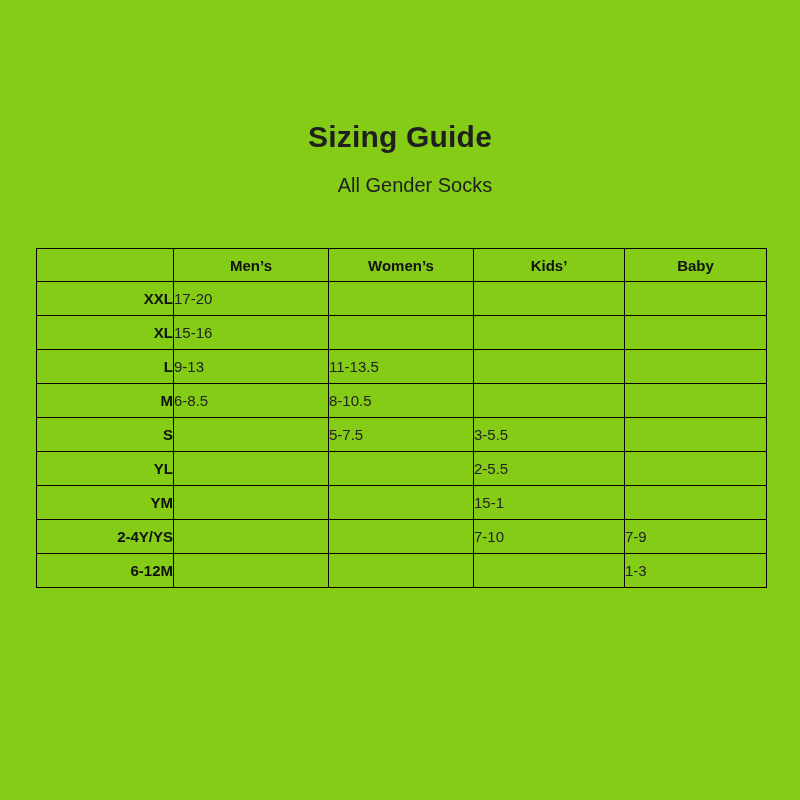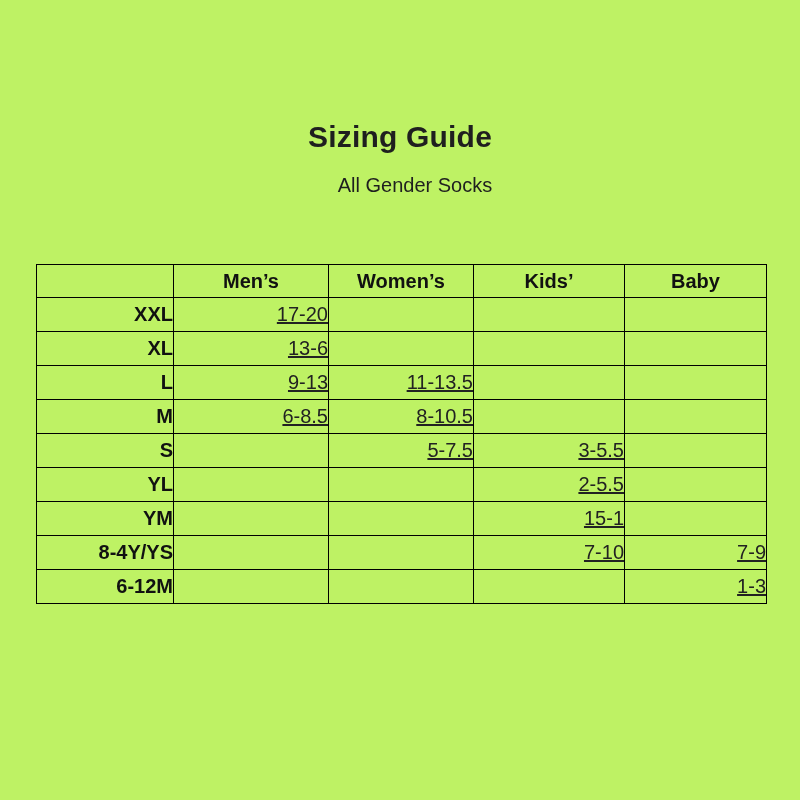--- a/index.html
+++ b/index.html
@@ -4,21 +4,21 @@
 <style>
   html, body {
     margin: 0;
     padding: 0;
     background: #ffffff;
   }
   .page {
     position: relative;
     width: 800px;
     height: 800px;
-    background: #bef264;
+    background: #84cc16;
     font-family: "Liberation Sans", "DejaVu Sans", sans-serif;
     color: #1a1a1a;
     overflow: hidden;
   }
   .page-title {
     position: absolute;
     top: 118px;
     left: 0;
     width: 800px;
     text-align: center;
@@ -35,26 +35,26 @@
     width: 800px;
     text-align: center;
     font-size: 20px;
     font-weight: 400;
     line-height: 26px;
     color: #1f1f1f;
     margin-left: 15px;
   }
   table.sizing-table {
     position: absolute;
-    top: 264px;
+    top: 248px;
     left: 36px;
     width: 730px;
     border-collapse: collapse;
     table-layout: fixed;
-    font-size: 20px;
+    font-size: 15px;
   }
   table.sizing-table col.c-label  { width: 137px; }
   table.sizing-table col.c-mens   { width: 155px; }
   table.sizing-table col.c-womens { width: 145px; }
   table.sizing-table col.c-kids   { width: 151px; }
   table.sizing-table col.c-baby   { width: 142px; }
   table.sizing-table th,
   table.sizing-table td {
     border: 1px solid #000000;
     padding: 0;
@@ -71,24 +71,23 @@
   table.sizing-table tbody tr {
     height: 34px;
   }
   td.row-label {
     font-weight: 700;
     text-align: right;
     padding-left: 9px;
     color: #111111;
   }
   td.size-cell {
-    text-align: right;
+    text-align: left;
     font-weight: 400;
     color: #222222;
-    text-decoration: underline;
   }
 </style>
 </head>
 <body>
 
 <div class="page">
 
   <div class="page-title">Sizing Guide</div>
 
   <div class="page-subtitle">All Gender Socks</div>
@@ -113,21 +112,21 @@
     <tbody>
         <tr>
           <td class="row-label">XXL</td>
           <td class="size-cell">17-20</td>
           <td class="size-cell"></td>
           <td class="size-cell"></td>
           <td class="size-cell"></td>
         </tr>
         <tr>
           <td class="row-label">XL</td>
-          <td class="size-cell">13-6</td>
+          <td class="size-cell">15-16</td>
           <td class="size-cell"></td>
           <td class="size-cell"></td>
           <td class="size-cell"></td>
         </tr>
         <tr>
           <td class="row-label">L</td>
           <td class="size-cell">9-13</td>
           <td class="size-cell">11-13.5</td>
           <td class="size-cell"></td>
           <td class="size-cell"></td>
@@ -154,21 +153,21 @@
           <td class="size-cell"></td>
         </tr>
         <tr>
           <td class="row-label">YM</td>
           <td class="size-cell"></td>
           <td class="size-cell"></td>
           <td class="size-cell">15-1</td>
           <td class="size-cell"></td>
         </tr>
         <tr>
-          <td class="row-label">8-4Y/YS</td>
+          <td class="row-label">2-4Y/YS</td>
           <td class="size-cell"></td>
           <td class="size-cell"></td>
           <td class="size-cell">7-10</td>
           <td class="size-cell">7-9</td>
         </tr>
         <tr>
           <td class="row-label">6-12M</td>
           <td class="size-cell"></td>
           <td class="size-cell"></td>
           <td class="size-cell"></td>

